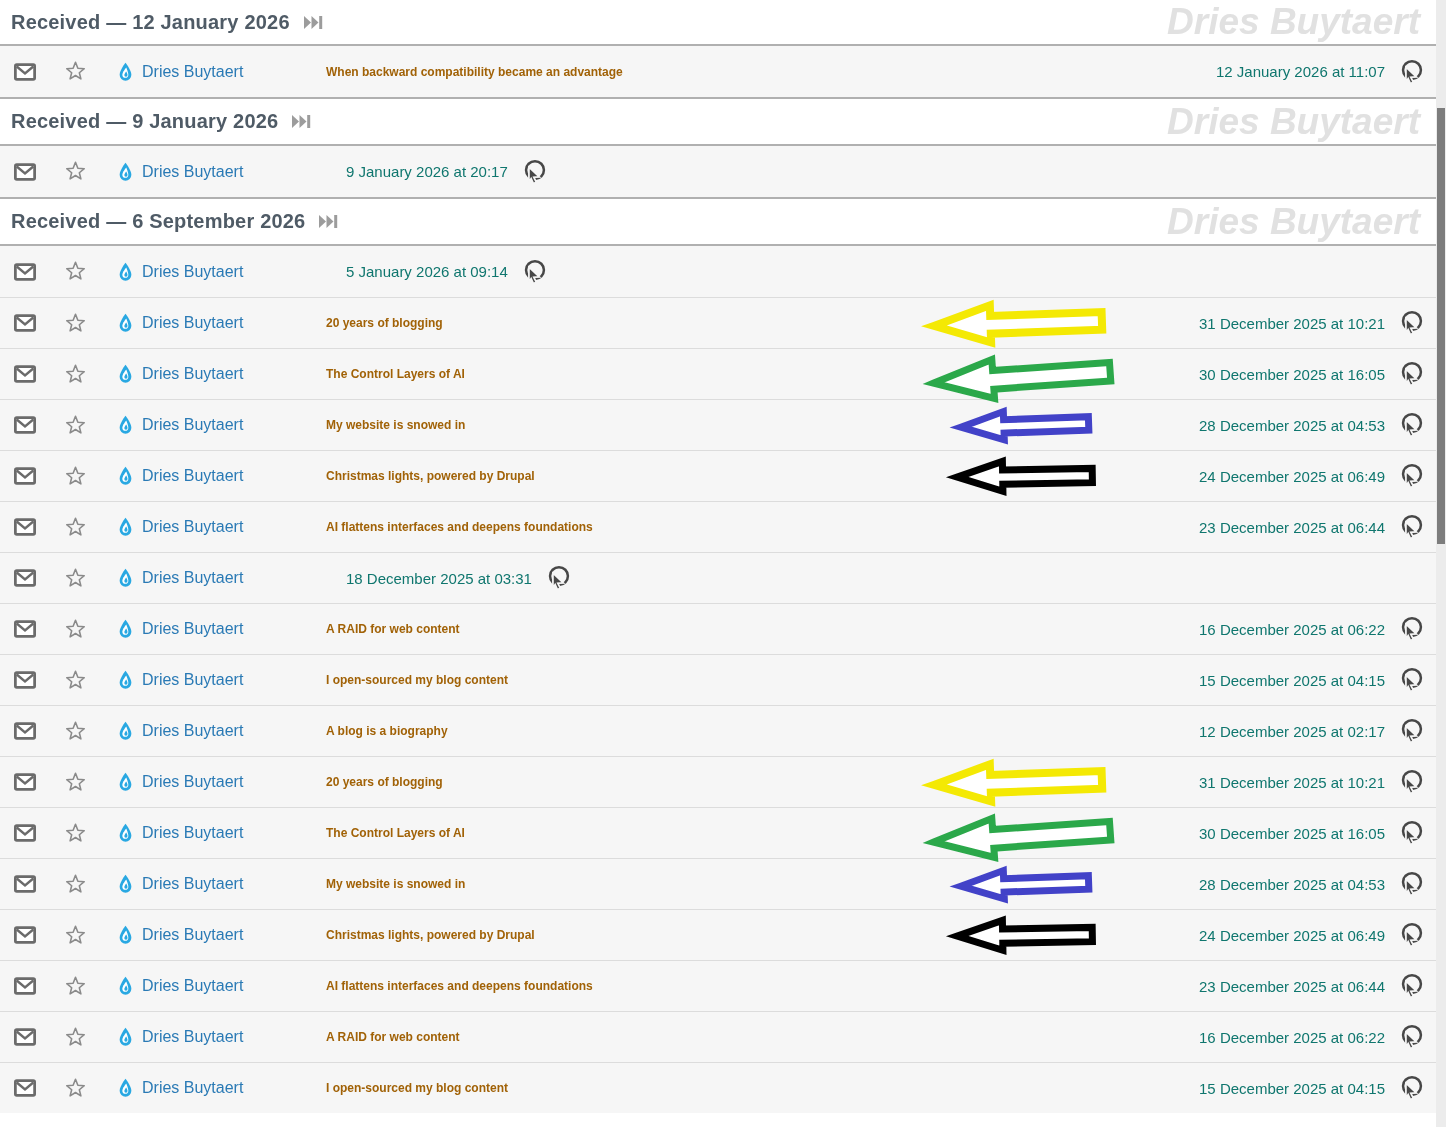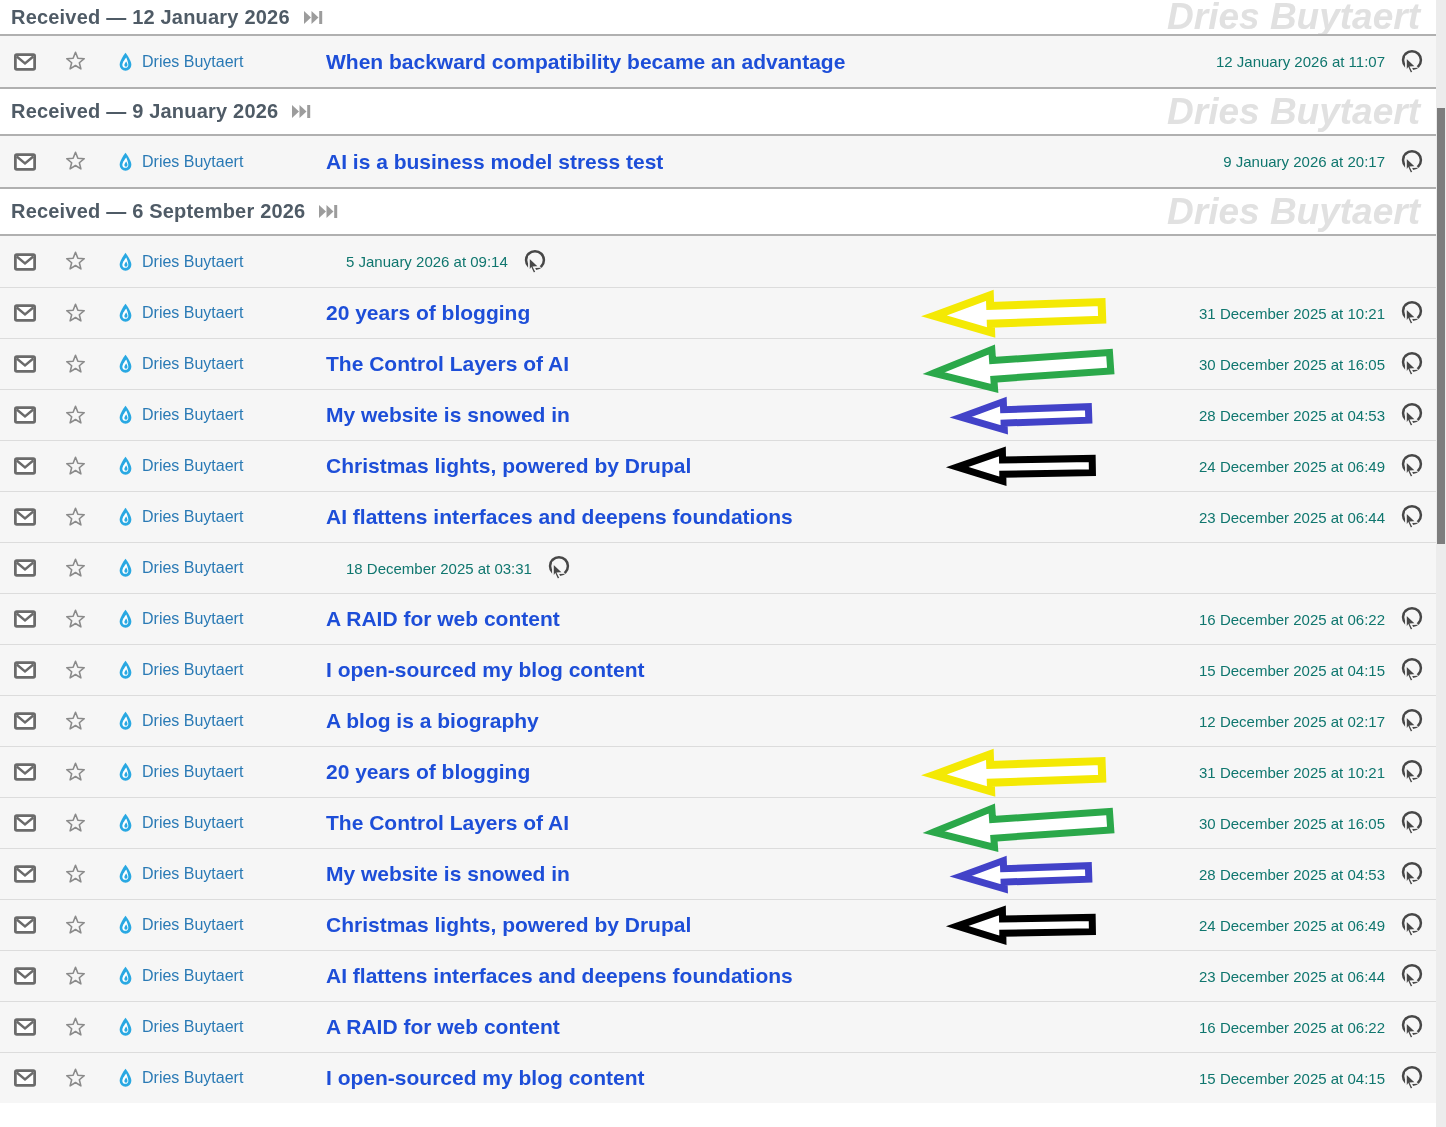--- a/index.html
+++ b/index.html
@@ -8,40 +8,40 @@
     font-family:"Liberation Sans","DejaVu Sans",sans-serif;position:relative;
   }
   .list{position:absolute;left:0;top:0;width:1436px}
 
   
   .hdr{
     height:49px;background:#ffffff;box-sizing:border-box;
     border-top:2px solid #b0b0b0;border-bottom:2px solid #b0b0b0;
     display:flex;align-items:center;padding-left:11px;position:relative;overflow:hidden;
   }
-  .hdr.first{height:36px;border-top:none}
+  .hdr.first{height:46px;border-top:none}
   .hdr-label{font-size:20px;font-weight:bold;color:#4f5b66;letter-spacing:.2px;white-space:nowrap}
   .skip{margin-left:14px;display:flex;align-items:center;cursor:pointer}
   .watermark{
     position:absolute;right:16px;top:50%;transform:translateY(-50%);
     font-size:37px;font-style:italic;font-weight:bold;color:#e1e1e1;white-space:nowrap;
   }
 
   
   .row{
     height:51px;background:#f6f6f6;display:flex;align-items:center;
     position:relative;box-sizing:border-box;padding-left:14px;cursor:pointer;
   }
   .row.sep{border-top:1px solid #dcdcdc}
   .ic{display:flex;align-items:center;flex:none}
   .env{width:22px}
   .star{margin-left:29px;width:21px}
   .feed{margin-left:31px;display:flex;align-items:center;width:209px;flex:none}
   .feedname{color:#2a7ab5;font-size:16px;margin-left:8px;text-decoration:none;white-space:nowrap}
-  .title{flex:1;font-size:21px;font-weight:bold;color:#1d4ed8;white-space:nowrap;overflow:hidden;min-width:0}
+  .title{flex:1;font-size:12px;font-weight:bold;color:#a16207;white-space:nowrap;overflow:hidden;min-width:0}
   .date{font-size:15px;color:#0f766e;white-space:nowrap;margin-left:20px;flex:none}
   .open{margin-left:14px;margin-right:12px;width:25px}
 
   
   .arrow{position:absolute;right:322px;top:50%;z-index:3;overflow:visible}
   .arrow-yellow{width:194px;height:46px;transform:translateY(-50%) rotate(-2deg)}
   .arrow-green {width:186px;height:50px;transform:translateY(-44%) rotate(-4deg)}
   .arrow-blue  {width:180px;height:35px;transform:translateY(-50%) rotate(-2deg)}
   .arrow-black {width:180px;height:37px;transform:translateY(-50%) rotate(-1deg)}
 
@@ -125,21 +125,20 @@
     <span class="feed">
       <span class="ic drop">
         <svg width="17" height="20" viewBox="0 0 20 24">
           <path d="M10,1 C10,1 3,10 3,15.2 A7,7.2 0 0 0 17,15.2 C17,10 10,1 10,1 Z" fill="#29a8e2"></path>
           <path d="M10.9,6.5 C10.9,6.5 6.2,12 6.2,15.3 A3.6,3.7 0 0 0 13.4,15.3 C13.4,12.6 10.9,6.5 10.9,6.5 Z" fill="#ffffff"></path>
           <path d="M10.9,11.5 C10.9,11.5 8.6,14.2 8.6,15.7 A1.9,1.9 0 0 0 12.4,15.7 C12.4,14.4 10.9,11.5 10.9,11.5 Z" fill="#29a8e2"></path>
         </svg>
       </span>
       <a class="feedname">Dries Buytaert</a>
     </span>
-    <span class="title">AI is a business model stress test</span>
     <span class="date">9 January 2026 at 20:17</span>
     <span class="ic open">
       <svg width="25" height="26" viewBox="0 0 26 27">
         <circle cx="13.5" cy="11.5" r="9.3" fill="none" stroke="#474747" stroke-width="2.6"></circle>
         <path d="M7.2,24 L7.2,8.5 L18,18.6 L12.3,18.9 L14.8,24.1 L11.9,25.5 L9.5,20.3 Z" fill="#474747" stroke="#f6f6f6" stroke-width="1.8"></path>
       </svg>
     </span>
   </div>
 
   <div class="hdr">

